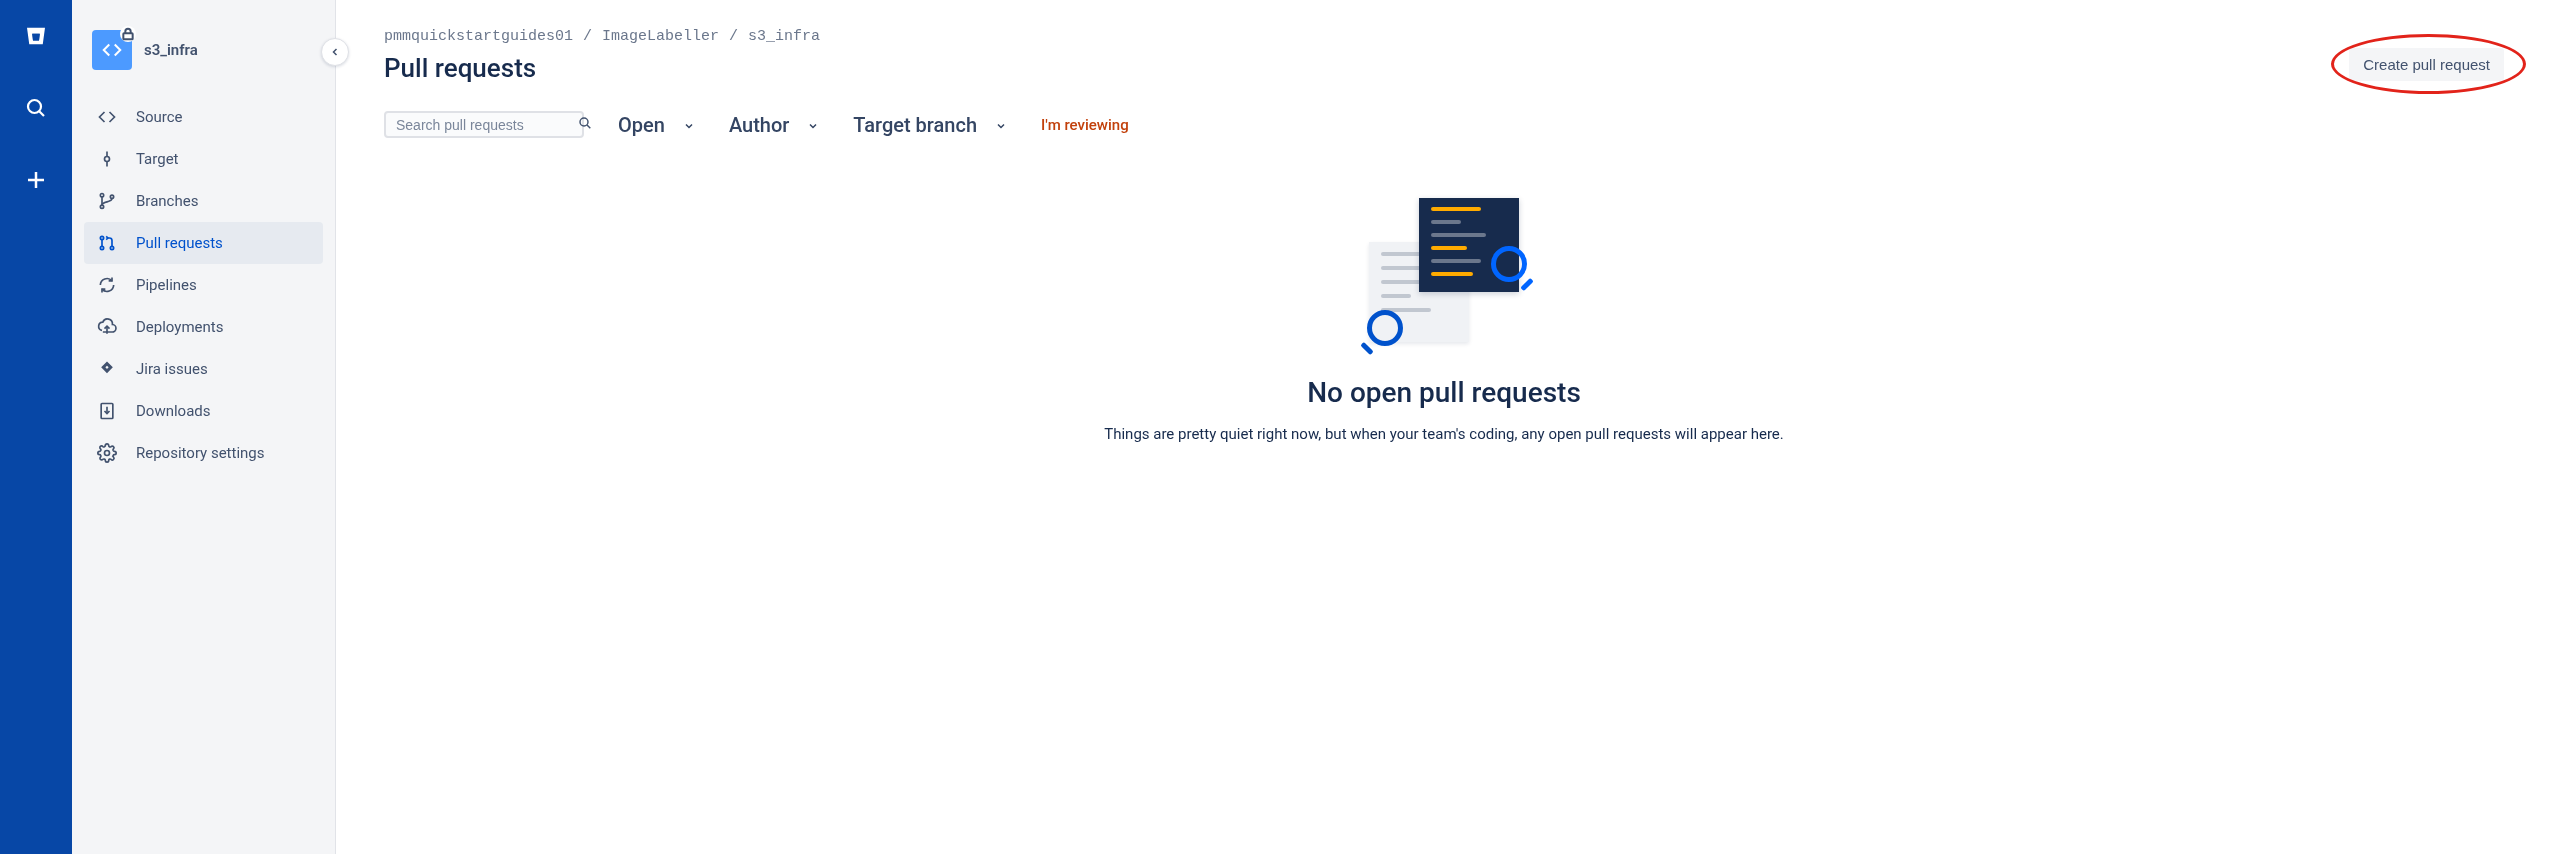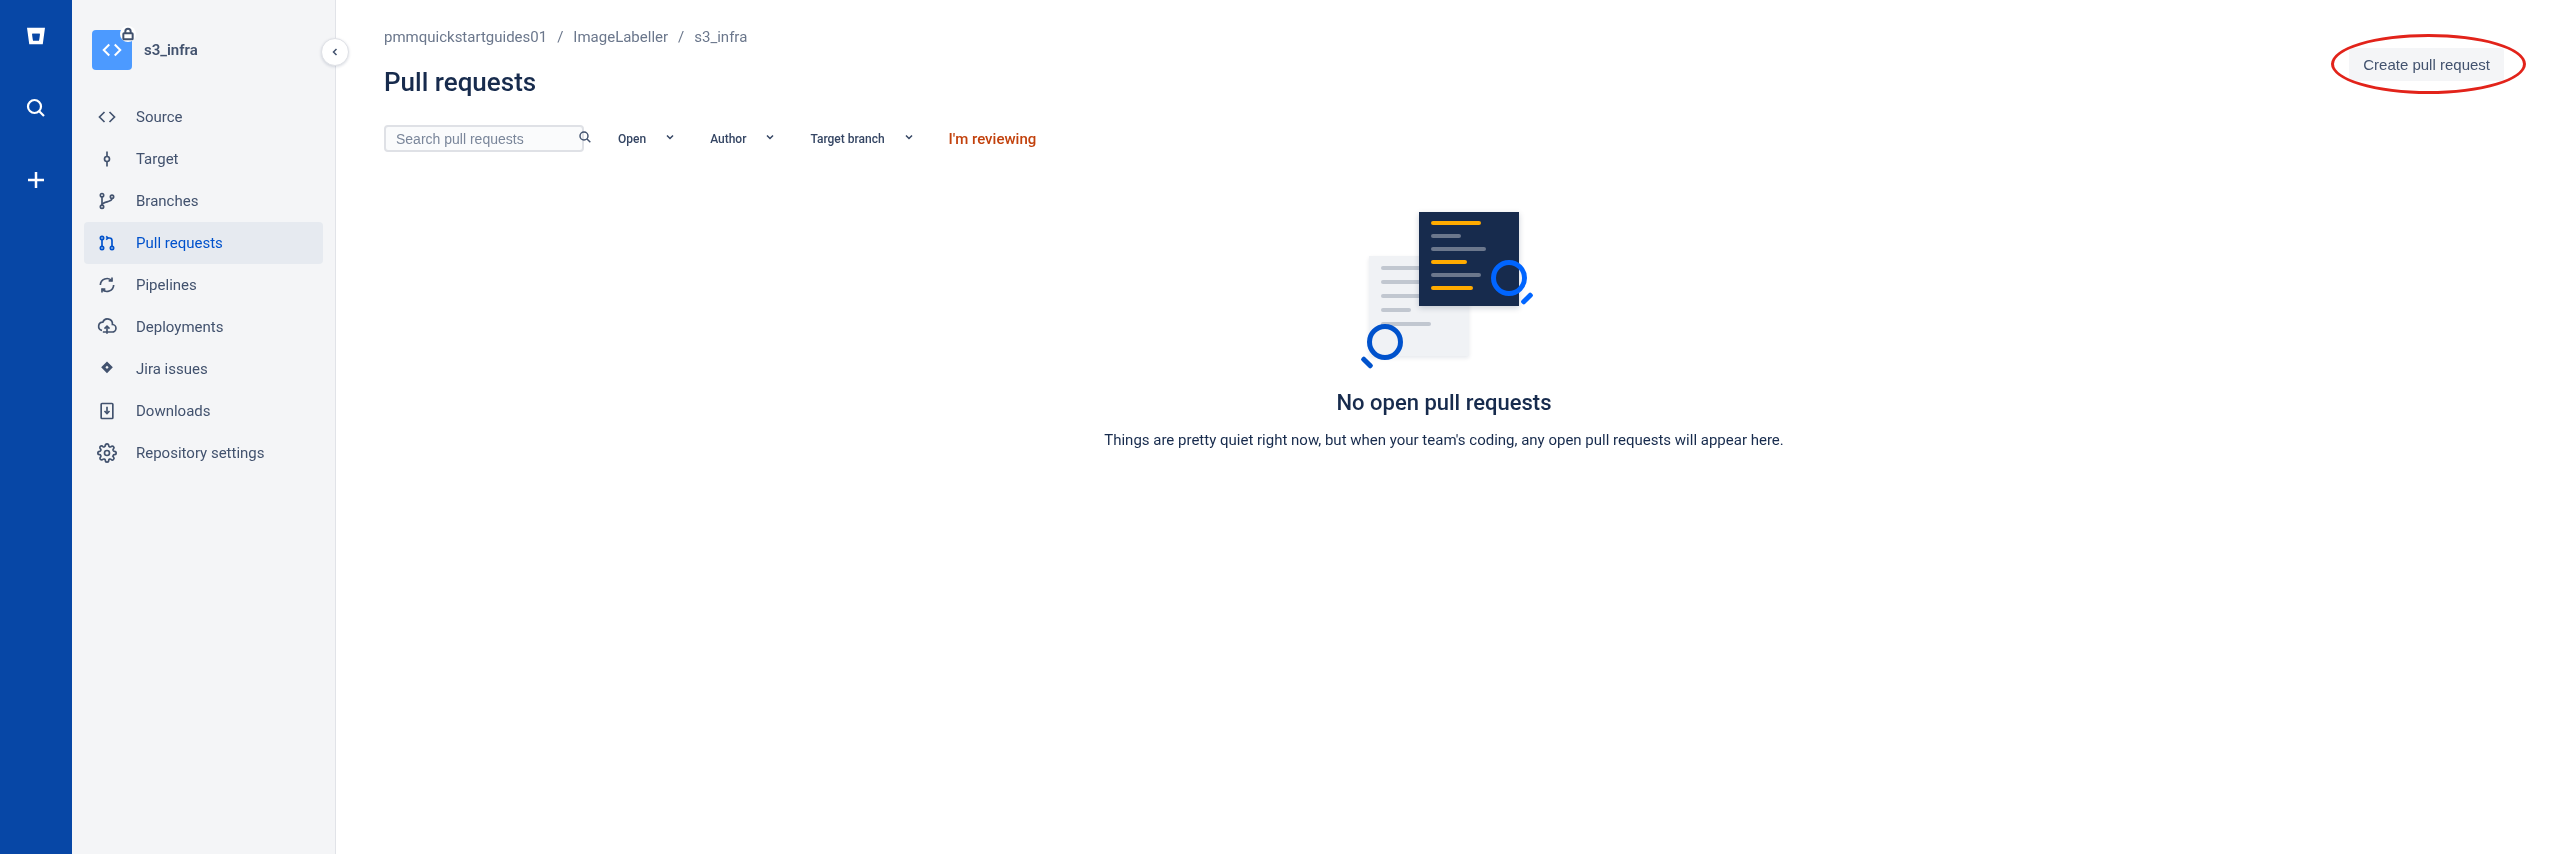--- a/index.html
+++ b/index.html
@@ -113,21 +113,22 @@
     padding: 28px 48px;
     min-width: 0;
     position: relative;
   }
   .breadcrumb {
     display: flex;
     align-items: center;
     gap: 10px;
     color: #6B778C;
     font-size: 15px;
-    margin-bottom: 21px;
+    margin-bottom: 8px;
+    font-family: Liberation Mono, monospace;
   }
   .breadcrumb .crumb { cursor: pointer; color:#6B778C;}
   .breadcrumb .sep { color: #6B778C; }
   .page-title {
     font-size: 26px;
     font-weight: 500;
     color: #172B4D;
     margin-bottom: 28px;
   }
   .create-btn-wrap {
@@ -178,21 +179,21 @@
     flex: 1;
     font-size: 14px;
     color: #172B4D;
   }
   .search-box input::placeholder { color: #7A869A; }
   .search-box .s-icon { color: #42526E; }
 
   .filter-drop {
     display: flex; align-items: center; gap: 18px;
     color: #344563;
-    font-size: 12px;
+    font-size: 20px;
     font-weight: 500;
     cursor: pointer;
   }
   .filter-drop .chev { color:#344563; }
   .reviewing-link { color: #c2410c; font-size: 15px; font-weight: 500; cursor: pointer; }
 
   
   .empty-state { text-align: center; max-width: 700px; margin: 0 auto; }
   .empty-illustration { margin: 0 auto 28px; width: 170px; height: 150px; position: relative; }
   .doc-back {
@@ -223,21 +224,21 @@
   .doc-front .b3{width:55px;background:#6B778C}
   .doc-front .b4{width:36px;background:#FFAB00}
   .doc-front .b5{width:50px;background:#6B778C}
   .doc-front .b6{width:42px;background:#FFAB00}
   .doc-front .mag {
     position:absolute; right:-8px; bottom:10px;
     width:36px;height:36px;border:5px solid #0065FF;border-radius:50%;
   }
   .doc-front .mag::after{content:"";position:absolute;right:-12px;bottom:-10px;width:14px;height:5px;background:#0065FF;transform:rotate(-45deg);border-radius:2px;}
 
-  .empty-title { font-size: 22px; font-weight: 500; color: #172B4D; margin-bottom: 14px;}
+  .empty-title { font-size: 28px; font-weight: 500; color: #172B4D; margin-bottom: 14px;}
   .empty-desc { font-size: 15px; color: #172B4D; line-height: 1.5; }
 </style>
 </head>
 <body>
 
 <div class="global-rail">
   <div class="rail-icon rail-logo">
     <svg viewBox="0 0 32 32" fill="currentColor">
         <path d="M4 5h24l-3 22H7L4 5zm7 8l1 9h8l1-9H11z" fill="#fff"></path>
         <path d="M11 13l1 9h8l1-9H11z" fill="#0747A6"></path>

